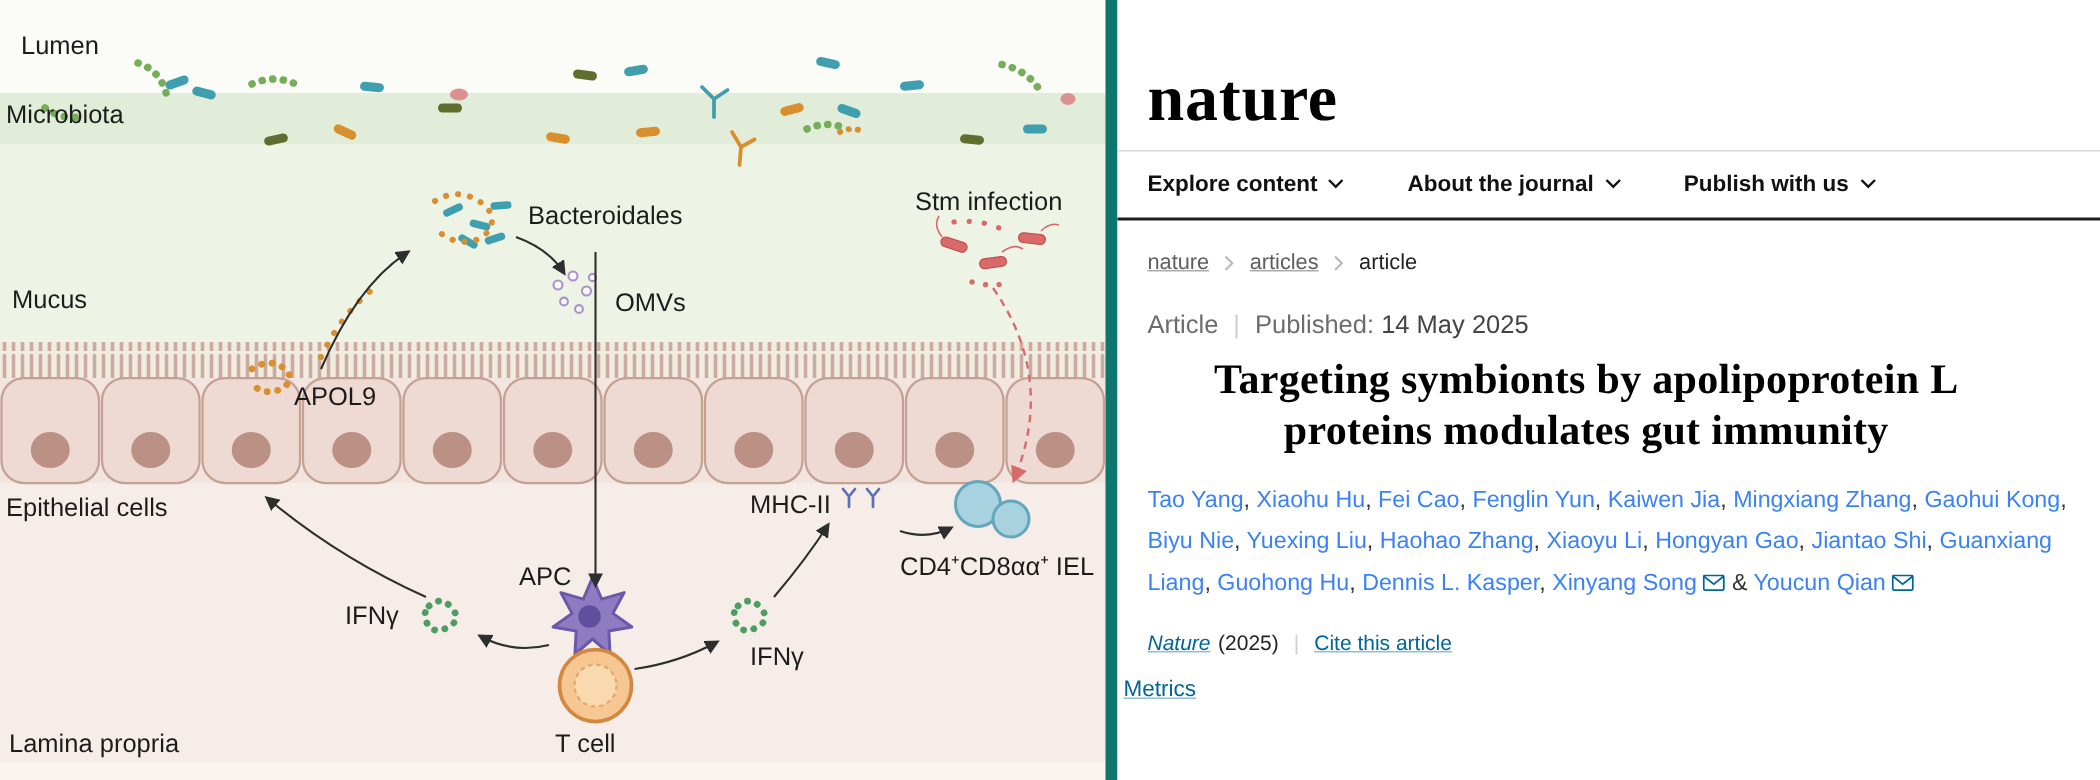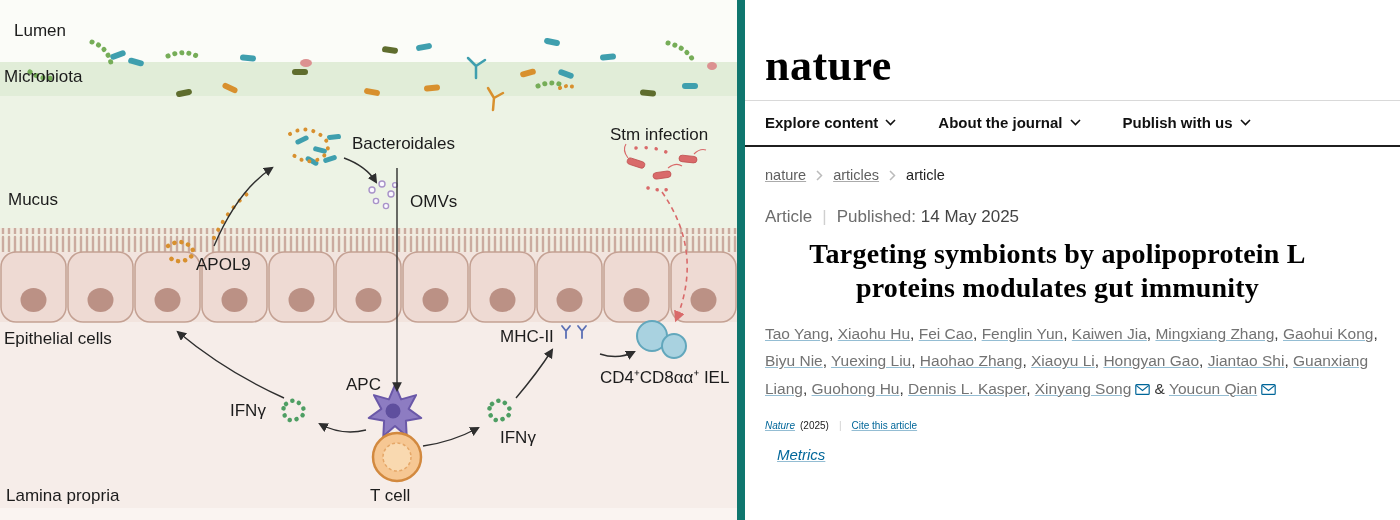--- a/index.html
+++ b/index.html
@@ -20,28 +20,28 @@
   .rule-dark{border-top:2px solid #1f1f1f;}
   .breadcrumb{display:flex;align-items:center;gap:10px;margin:20px 0 0 20px;font-size:14.5px;}
   .crumb-link{color:#5f5f5f;text-decoration:underline;text-decoration-color:#ababab;cursor:pointer;}
   .crumb-current{color:#222;}
   .meta{margin:24px 0 0 20px;font-size:17px;color:#6c6c6c;}
   .vbar{color:#cfcfcf;margin:0 10px;}
   .pub-date{color:#444;}
   .article-title{font-family:"Liberation Serif",serif;font-size:28px;font-weight:700;color:#000;
                  margin:10px 20px 0 20px;max-width:585px;line-height:1.22;letter-spacing:.2px;text-align:center;}
   .authors{margin:15px 20px 0 20px;font-size:15.5px;line-height:1.75;max-width:628px;color:#333;}
-  a.author{color:#737373;text-decoration:underline;text-decoration-color:#94bdd3;cursor:pointer;}
+  a.author{color:#3b82f6;text-decoration-color:#94bdd3;cursor:pointer;}
   .sep{color:#333;}
   .env-icon{margin-left:4px;vertical-align:-1px;cursor:pointer;}
-  .journal-ref{margin:18px 0 0 20px;font-size:10px;color:#222;}
+  .journal-ref{margin:18px 0 0 20px;font-size:14px;color:#222;}
   .journal-link{font-style:italic;color:#006699;text-decoration:underline;text-decoration-color:#94bdd3;cursor:pointer;}
   .year{margin-left:5px;color:#222;}
   .cite-link,.metrics-link{color:#006699;text-decoration:underline;text-decoration-color:#94bdd3;cursor:pointer;}
-  .metrics-row{margin:15px 0 0 32px;font-size:15px;font-style:italic;}
+  .metrics-row{margin:15px 0 0 4px;font-size:15px;}
 </style>
 </head>
 <body>
 
 <div class="stage">
 
   <div class="figure-panel">
     <svg class="fig-svg" width="745" height="520" viewBox="0 0 745 520">
       <defs>
         <marker id="ah" markerWidth="8" markerHeight="8" refX="5.5" refY="3.5" orient="auto">

